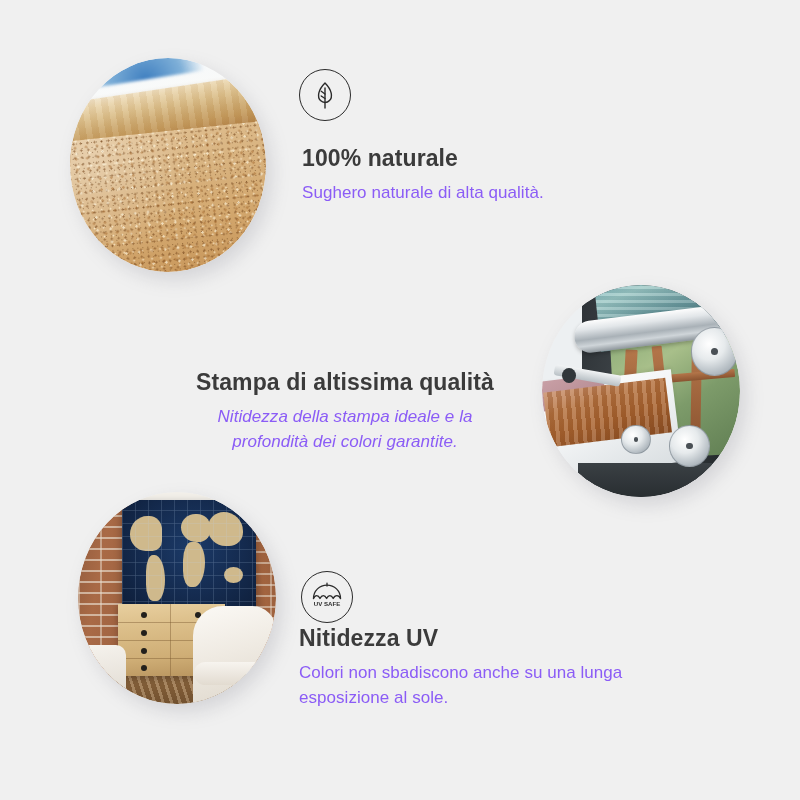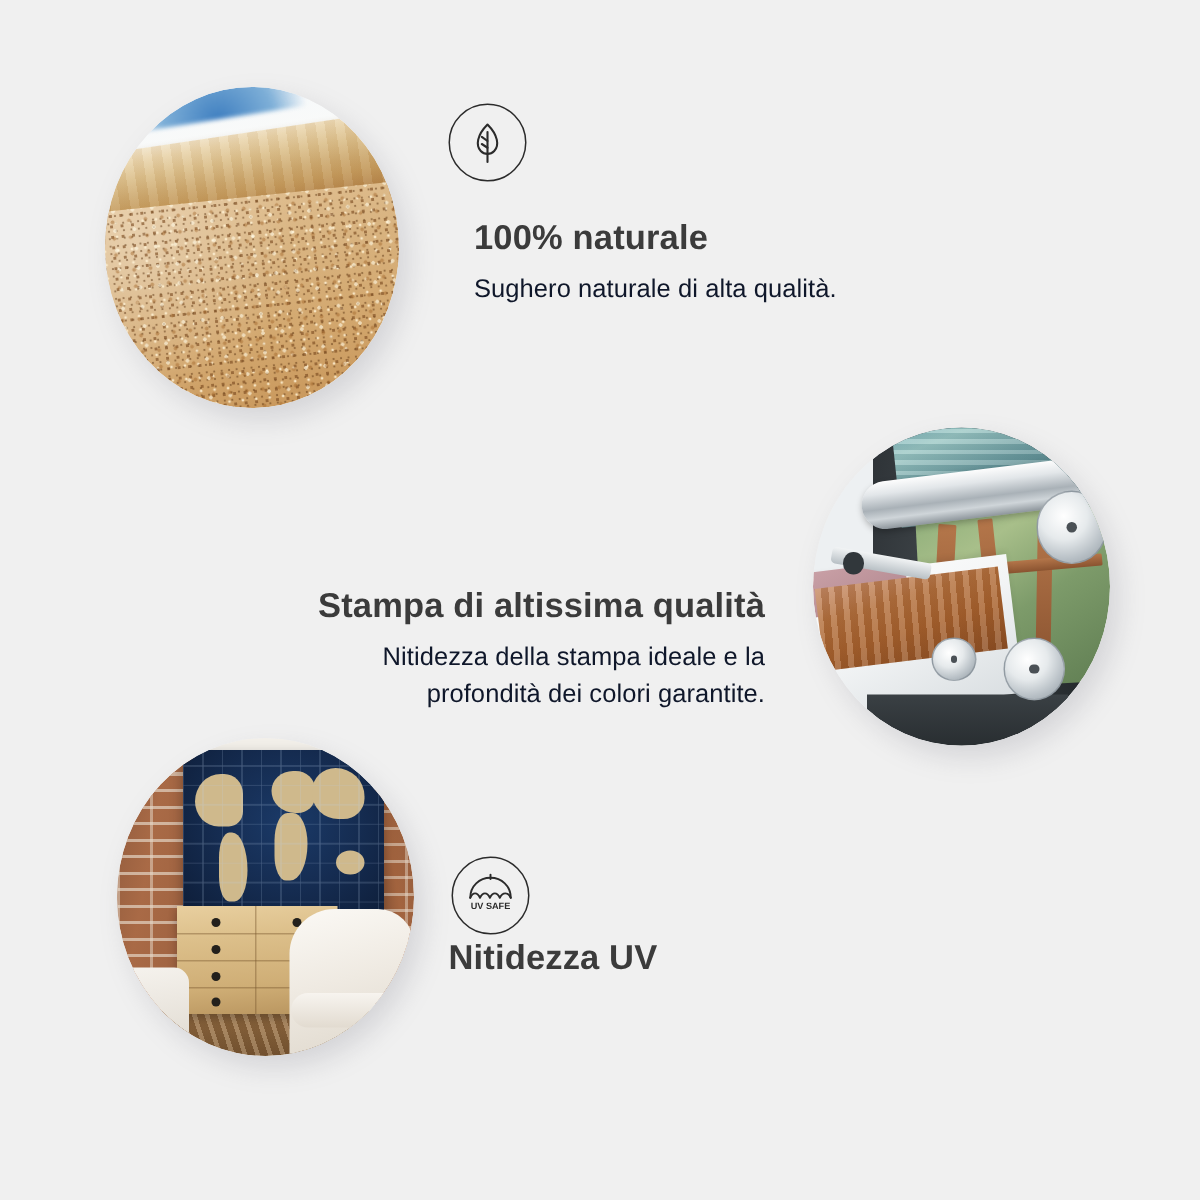--- a/index.html
+++ b/index.html
@@ -264,31 +264,31 @@
   
   .feature-text { position: absolute; }
   .feature-title {
     margin: 0;
     font-weight: bold;
     color: #3b3b3b;
     letter-spacing: .1px;
   }
   .feature-desc {
     margin: 0;
-    color: #0f172a;
+    color: #8b5cf6;
     letter-spacing: .05px;
   }
 
-  #text-natural   { left: 316px; top: 143px; width: 340px; text-align: left; }
+  #text-natural   { left: 302px; top: 143px; width: 340px; text-align: left; }
   #text-natural .feature-title { font-size: 23px; line-height: 30px; }
   #text-natural .feature-desc  { font-size: 17px; line-height: 25px; margin-top: 7px; }
 
-  #text-print     { left: 180px; top: 388px; width: 330px; text-align: right; }
+  #text-print     { left: 180px; top: 367px; width: 330px; text-align: center; }
   #text-print .feature-title { font-size: 23px; line-height: 30px; }
-  #text-print .feature-desc  { font-size: 17px; line-height: 25px; margin-top: 7px; }
+  #text-print .feature-desc  { font-size: 17px; line-height: 25px; margin-top: 7px; font-style: italic; }
 
   #text-uv        { left: 299px; top: 623px; width: 400px; text-align: left; }
   #text-uv .feature-title { font-size: 23px; line-height: 30px; }
   #text-uv .feature-desc  { font-size: 17px; line-height: 25px; margin-top: 7px; }
 </style>
 </head>
 <body>
 
 <div class="stage">
 
@@ -384,15 +384,16 @@
       <path d="M4.5 17.5 C 4.5 9.6, 10.6 4.2, 18 4.2 C 25.4 4.2, 31.5 9.6, 31.5 17.5"></path>
       <path d="M4.5 17.5 C 6.2 13.6, 9.2 13.6, 11 17.5 C 12.8 13.6, 15.8 13.6, 17.6 17.5
                C 19.4 13.6, 22.4 13.6, 24.2 17.5 C 26 13.6, 29.8 13.6, 31.5 17.5"></path>
       <line x1="18" y1="2.1" x2="18" y2="5"></line>
       <text x="18" y="24.9" font-family="'Liberation Sans', sans-serif" font-size="6.1" font-weight="bold" fill="#2b2b2b" stroke="none" text-anchor="middle">UV SAFE</text>
     </svg>
   </div>
 
   <div class="feature-text" id="text-uv">
     <p class="feature-title">Nitidezza UV</p>
+    <p class="feature-desc">Colori non sbadiscono anche su una lunga esposizione al sole.</p>
   </div>
 
 </div>
 
 </body></html>

